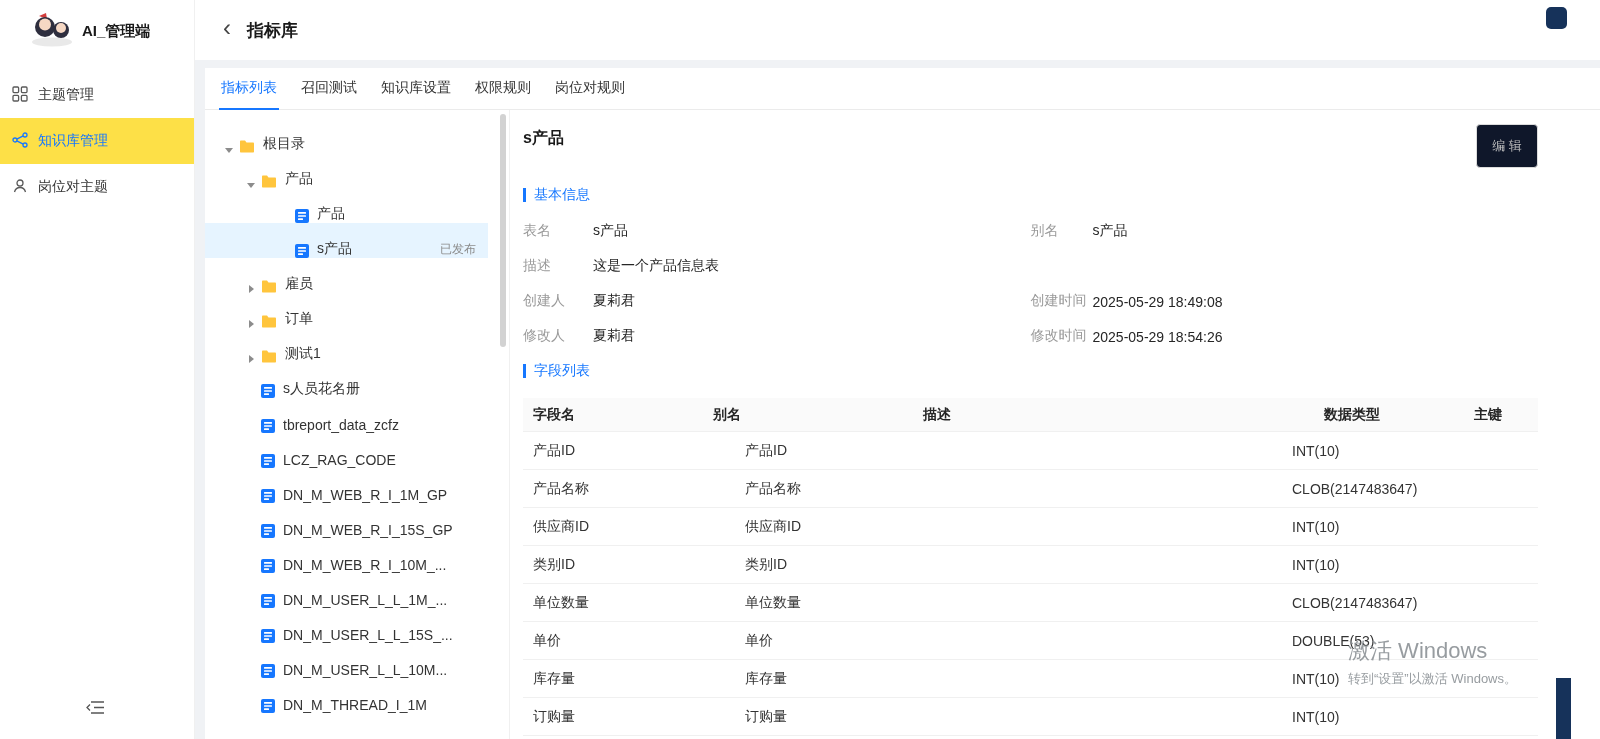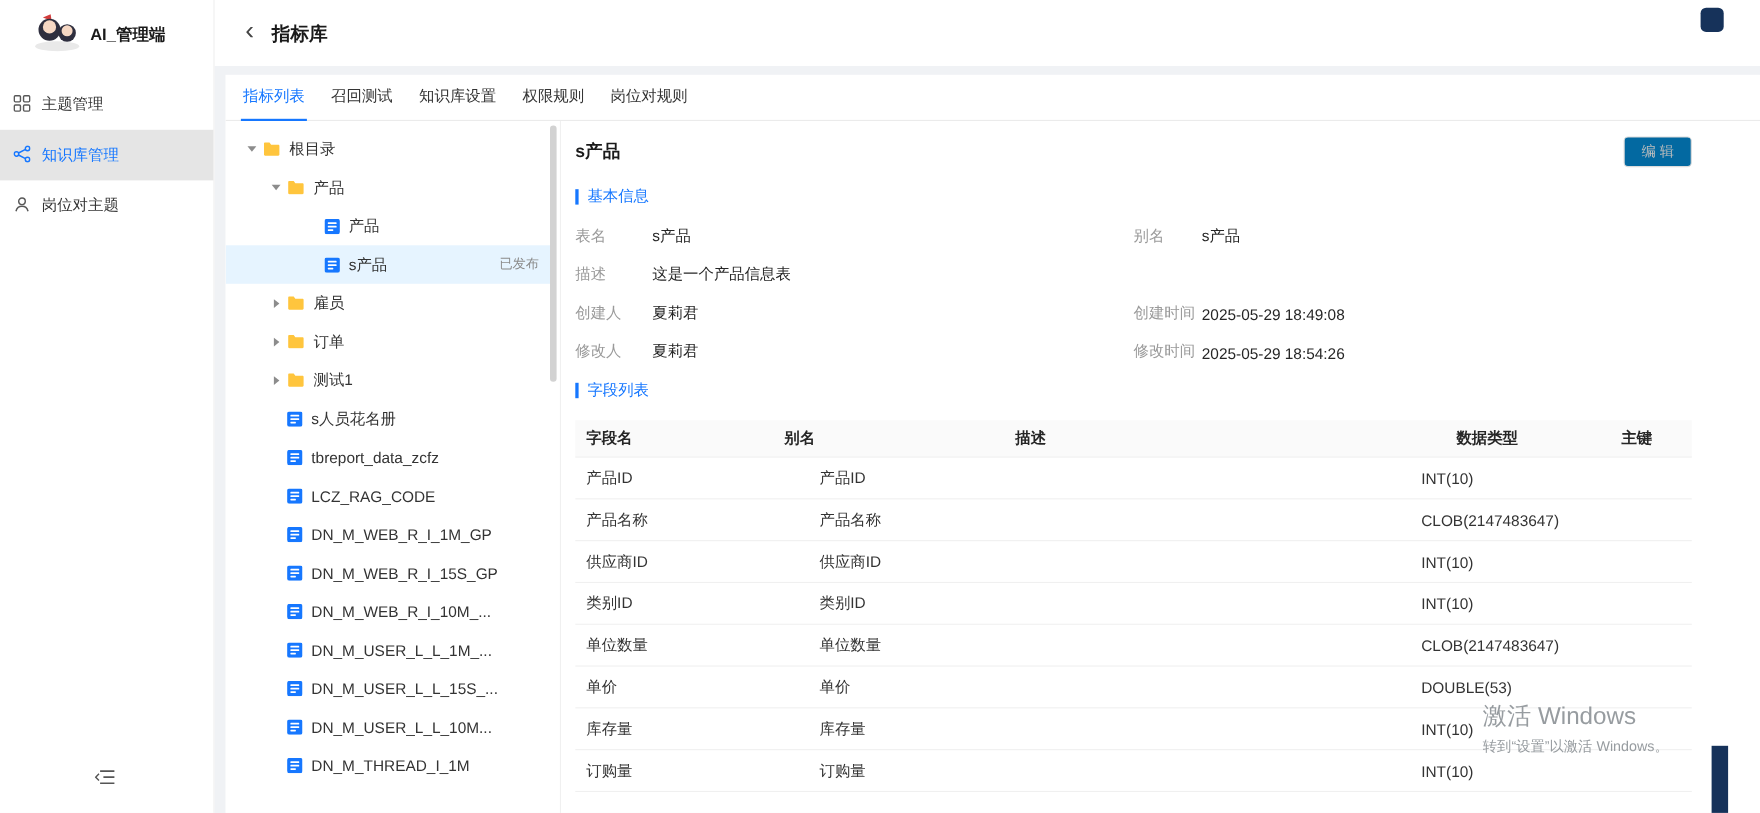--- a/index.html
+++ b/index.html
@@ -5,54 +5,54 @@
   * { margin:0; padding:0; box-sizing:border-box; font-family:"Liberation Sans","DejaVu Sans",sans-serif; }
   html,body { width:1600px; height:739px; overflow:hidden; background:#f0f2f5; }
   .app { position:relative; width:1600px; height:739px; display:flex; }
 
   
   .sidebar { width:195px; background:#fff; height:100%; flex:none; position:relative; z-index:2; border-right:1px solid #f0f0f0; }
   .logo-row { display:flex; align-items:center; gap:8px; height:62px; padding-left:30px; }
   .app-title { font-size:15px; font-weight:bold; color:#1a1a1a; }
   .menu { padding-top:10px; }
   .menu-item { height:46px; display:flex; align-items:center; gap:10px; padding-left:12px; font-size:14px; color:#333; cursor:pointer; }
-  .menu-item.active { background:#e5e5e5; color:#1677ff; }
+  .menu-item.active { background:#fde047; color:#1677ff; }
   .collapse { position:absolute; bottom:20px; left:86px; cursor:pointer; }
 
   
   .main { flex:1; display:flex; flex-direction:column; height:100%; min-width:0; }
   .topbar { height:60px; background:#fff; display:flex; align-items:center; gap:16px; padding-left:28px; flex:none; }
   .back { font-size:24px; color:#444; line-height:1; cursor:pointer; margin-top:-4px; }
   .topbar h1 { font-size:17px; color:#1a1a1a; font-weight:600; }
 
   .card { flex:1; margin:8px 0 0 10px; background:#fff; display:flex; flex-direction:column; overflow:hidden; min-height:0; }
   .tabs { display:flex; gap:20px; padding:0 14px; border-bottom:1px solid #ebebeb; flex:none; }
   .tab { padding:11px 2px; font-size:14px; color:#333; cursor:pointer; border-bottom:2px solid transparent; margin-bottom:-1px; }
   .tab.active { color:#1677ff; border-bottom-color:#1677ff; font-weight:500; }
 
   .content { flex:1; display:flex; min-height:0; }
 
   
   .tree-panel { width:305px; flex:none; border-right:1px solid #f0f0f0; position:relative; padding-top:8px; overflow:hidden; }
-  .tree-item { height:35px; display:flex; align-items:center; font-size:14px; color:#333; cursor:pointer; margin-right:7px; }
+  .tree-item { height:35px; display:flex; align-items:flex-end; font-size:14px; color:#333; cursor:pointer; margin-right:21px; }
   .tree-item.selected { background:#e6f4ff; }
   .ti-0 { padding-left:16px; } .ti-1 { padding-left:38px; } .ti-2 { padding-left:72px; }
   .caret { width:16px; flex:none; display:flex; align-items:center; justify-content:center; }
   .caret .tri-down { width:0; height:0; border-left:4.5px solid transparent; border-right:4.5px solid transparent; border-top:5.5px solid #8c8c8c; }
   .caret .tri-right { width:0; height:0; border-top:4.5px solid transparent; border-bottom:4.5px solid transparent; border-left:5.5px solid #8c8c8c; }
   .t-icon { margin:0 8px 0 2px; display:flex; align-items:center; flex:none; }
   .t-label { white-space:nowrap; overflow:hidden; text-overflow:ellipsis; }
   .t-badge { margin-left:auto; padding-right:12px; color:#8c8c8c; font-size:12px; flex:none; }
   .tree-scroll { position:absolute; top:4px; right:3px; width:6px; height:233px; background:#d2d2d2; border-radius:3px; }
 
   
   .detail-panel { flex:1; padding:14px 62px 0 13px; min-width:0; position:relative; }
   .detail-header { display:flex; justify-content:space-between; align-items:flex-start; margin-bottom:18px; }
   .detail-title { font-size:16px; font-weight:600; color:#1a1a1a; padding-top:4px; }
-  .edit-btn { width:62px; height:28px; border:1px solid #dcdcdc; border-radius:4px; background:#0369a1; color:#bdbdbd; font-size:13px; display:flex; align-items:center; justify-content:center; cursor:not-allowed; }
+  .edit-btn { width:62px; height:44px; border:1px solid #dcdcdc; border-radius:4px; background:#0f172a; color:#bdbdbd; font-size:13px; display:flex; align-items:center; justify-content:center; cursor:not-allowed; }
   .section-head { display:flex; align-items:center; gap:8px; margin:2px 0 18px; }
   .section-bar { width:3px; height:14px; background:#1677ff; flex:none; }
   .section-text { color:#1677ff; font-size:14px; font-weight:500; }
 
   .info { margin-bottom:8px; }
   .info-row { display:flex; margin-bottom:17px; font-size:14px; }
   .info-cell { width:50%; display:flex; align-items:flex-end; }
   .info-cell.full { width:100%; }
   .ilabel { width:70px; color:#9a9a9a; flex:none; }
   .info-cell.rcol .ilabel { width:62px; }

